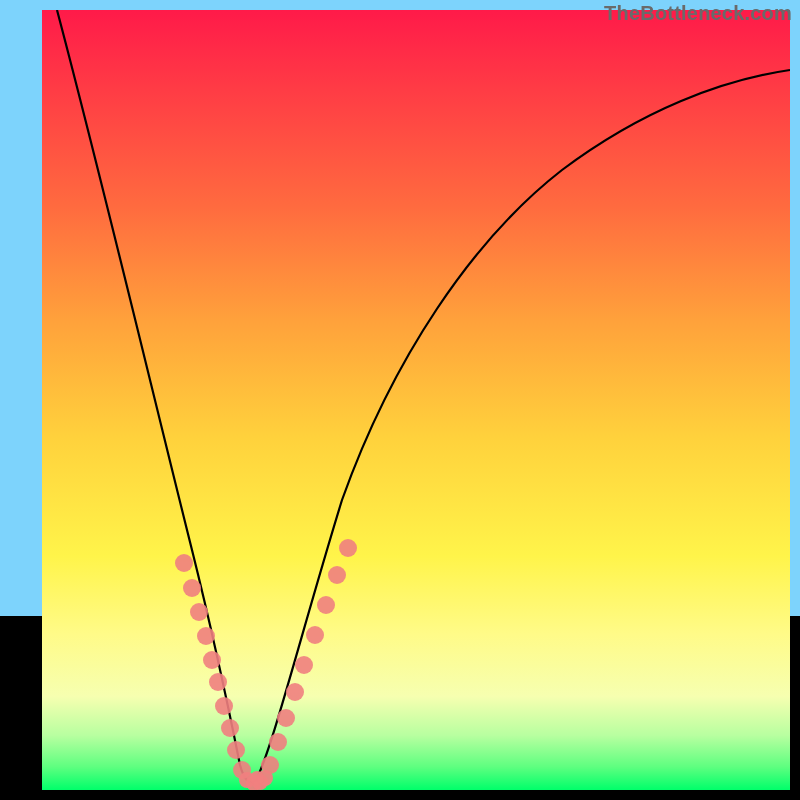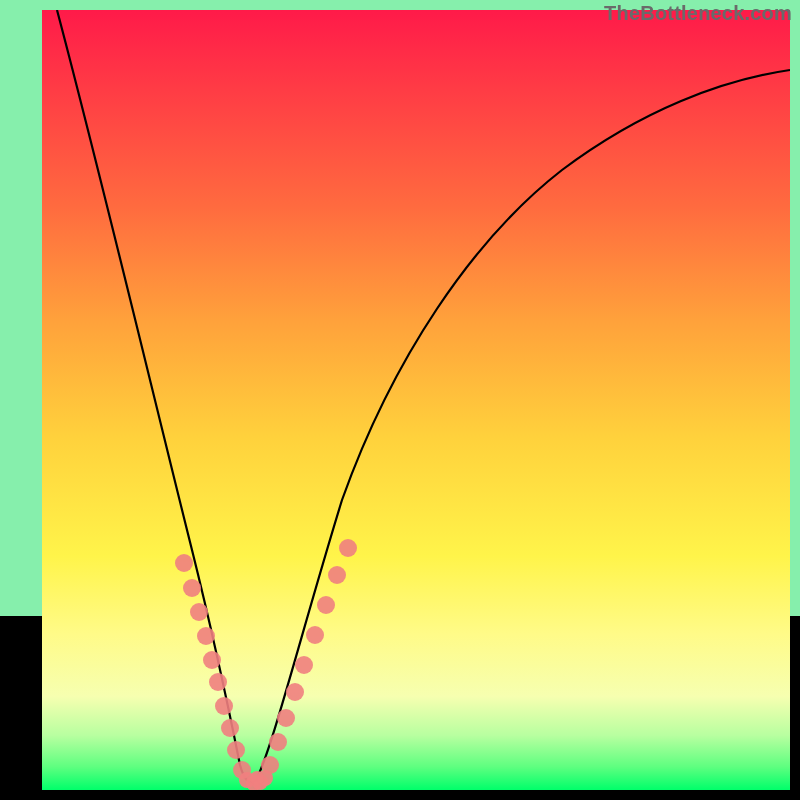--- a/index.html
+++ b/index.html
@@ -7,21 +7,21 @@
     padding: 0;
     width: 800px;
     height: 800px;
     background: #000;
     overflow: hidden;
   }
   .outer {
     position: relative;
     width: 800px;
     height: 616px;
-    background: #86efac;
+    background: #7dd3fc;
   }
   .plot-area {
     position: absolute;
     left: 42px;
     top: 10px;
     width: 748px;
     height: 780px;
     
     background: linear-gradient(to bottom,
       #ff1a49 0%,

